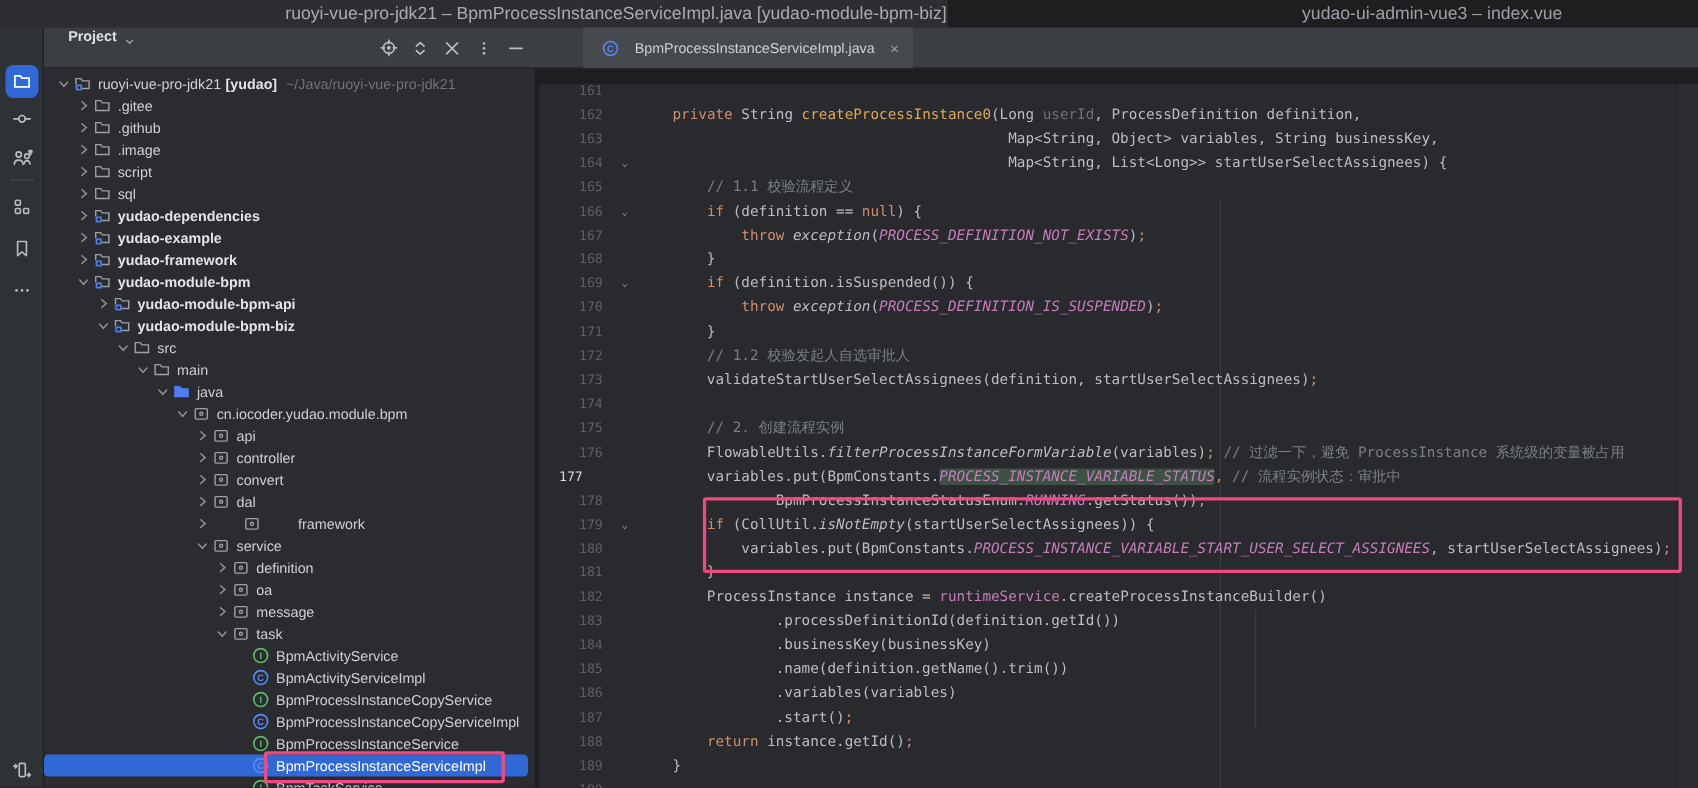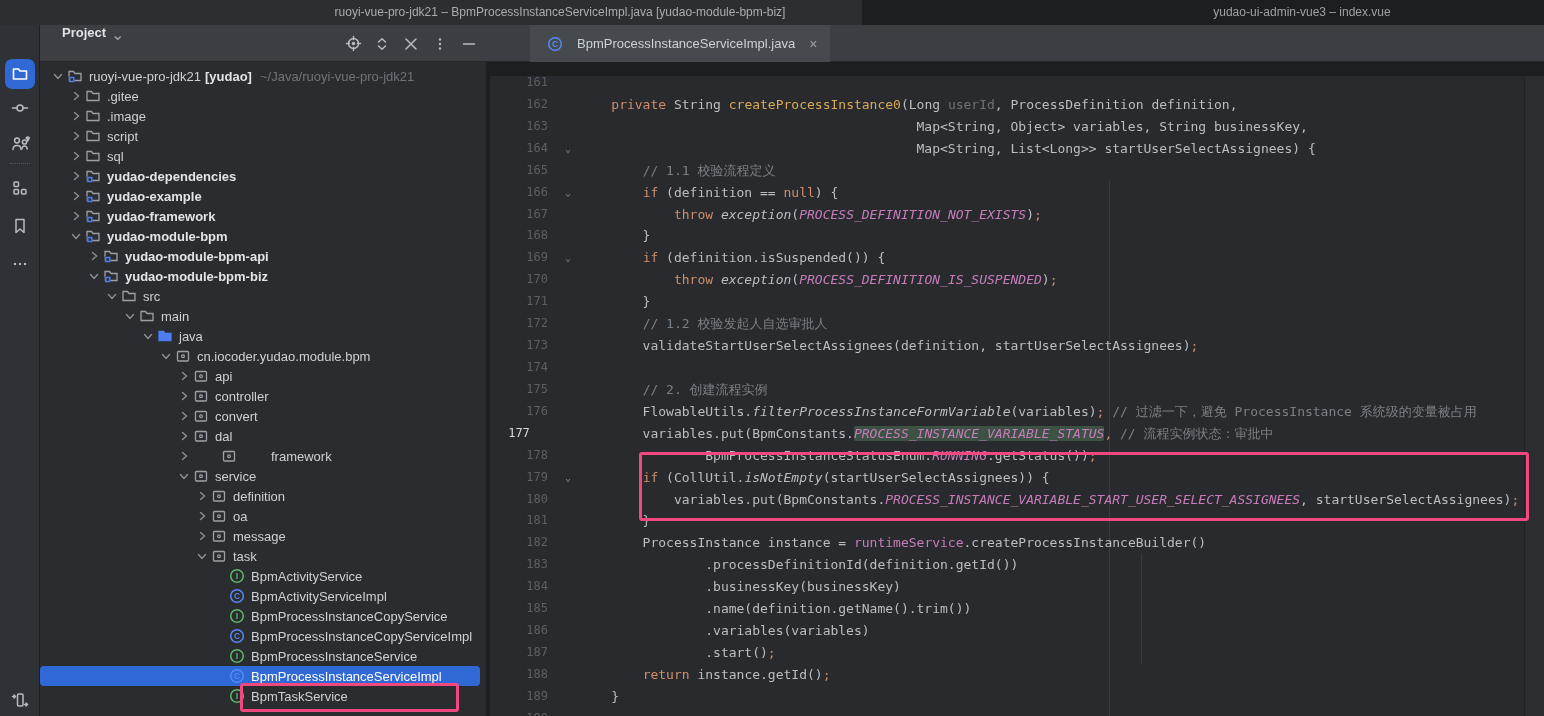--- a/index.html
+++ b/index.html
@@ -5,21 +5,21 @@
   * { margin:0; padding:0; box-sizing:border-box; }
   html,body { width:1544px; height:716px; overflow:hidden; background:#1D1E20;
               font-family:"Liberation Sans", sans-serif; }
   #stage { position:absolute; left:0; top:0; width:1544px; height:716px; }
 
   
   .titlebar { position:absolute; top:0; height:25px; }
   #titlebar-left  { left:0; width:862px; background:#2C2E31; }
   #titlebar-right { left:862px; width:682px; background:#1D1E20; }
   .titlebar .ttext { position:absolute; top:0; height:25px; line-height:25px;
-                     font-size:12px; color:#A9ACB2; text-align:center; white-space:nowrap; }
+                     font-size:16px; color:#A9ACB2; text-align:center; white-space:nowrap; }
   #title-left-text  { left:0; width:1120px; }
   #title-right-text { left:198px; width:484px; color:#9EA1A7; }
 
   
   #stripe { position:absolute; left:0; top:25px; width:40px; height:691px;
             background:#2E3135; border-right:1px solid #1E1F22; }
   .stripe-btn { position:absolute; left:5px; width:30px; height:30px; border-radius:7px;
                 display:flex; align-items:center; justify-content:center; }
   .stripe-btn.active { background:#3069D6; }
   .stripe-btn svg { display:block; }
@@ -239,20 +239,33 @@
             <svg width="12" height="12" viewBox="0 0 12 12">
               <path d="M4.5 2.5l4 3.5-4 3.5" fill="none" stroke="#8C9096" stroke-width="1.4" stroke-linecap="round"></path>
             </svg>
           </span>
           <span class="ticon">
             <svg width="16" height="16" viewBox="0 0 16 16">
               <path d="M2 4.5v8h12v-7H8L6.5 3.5H2z" fill="none" stroke="#9DA0A8" stroke-width="1.3"></path>
             </svg>
           </span>
           <span class="tlabel">.gitee</span>
+        </div>
+        <div class="trow" style="padding-left: 28px;">
+          <span class="tchev">
+            <svg width="12" height="12" viewBox="0 0 12 12">
+              <path d="M4.5 2.5l4 3.5-4 3.5" fill="none" stroke="#8C9096" stroke-width="1.4" stroke-linecap="round"></path>
+            </svg>
+          </span>
+          <span class="ticon">
+            <svg width="16" height="16" viewBox="0 0 16 16">
+              <path d="M2 4.5v8h12v-7H8L6.5 3.5H2z" fill="none" stroke="#9DA0A8" stroke-width="1.3"></path>
+            </svg>
+          </span>
+          <span class="tlabel">.github</span>
         </div>
         <div class="trow" style="padding-left: 28px;">
           <span class="tchev">
             <svg width="12" height="12" viewBox="0 0 12 12">
               <path d="M4.5 2.5l4 3.5-4 3.5" fill="none" stroke="#8C9096" stroke-width="1.4" stroke-linecap="round"></path>
             </svg>
           </span>
           <span class="ticon">
             <svg width="16" height="16" viewBox="0 0 16 16">
               <path d="M2 4.5v8h12v-7H8L6.5 3.5H2z" fill="none" stroke="#9DA0A8" stroke-width="1.3"></path>

